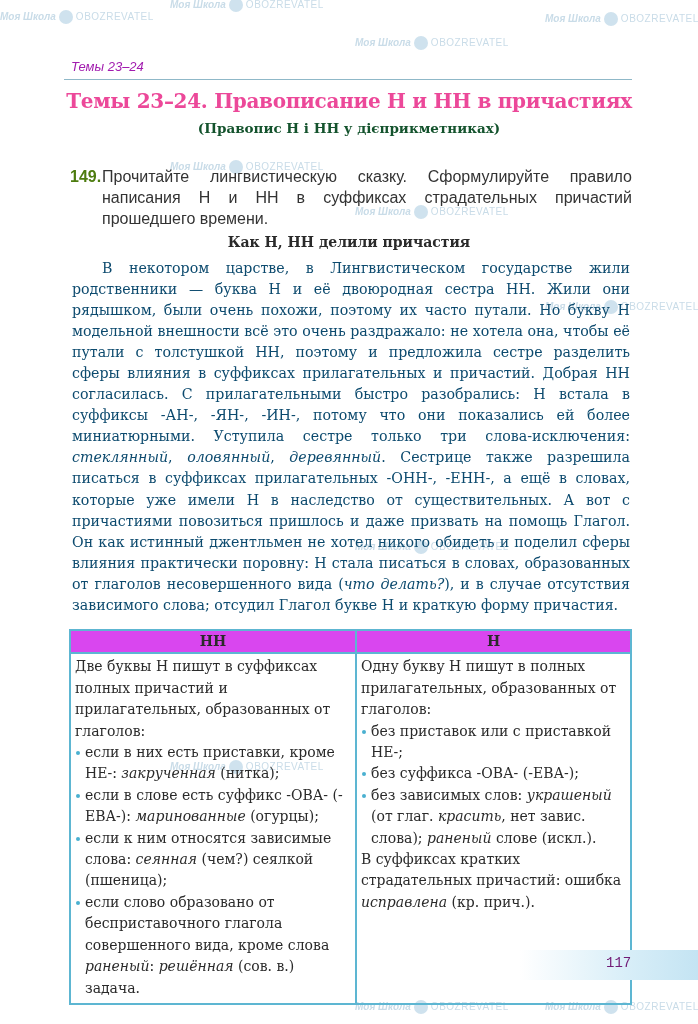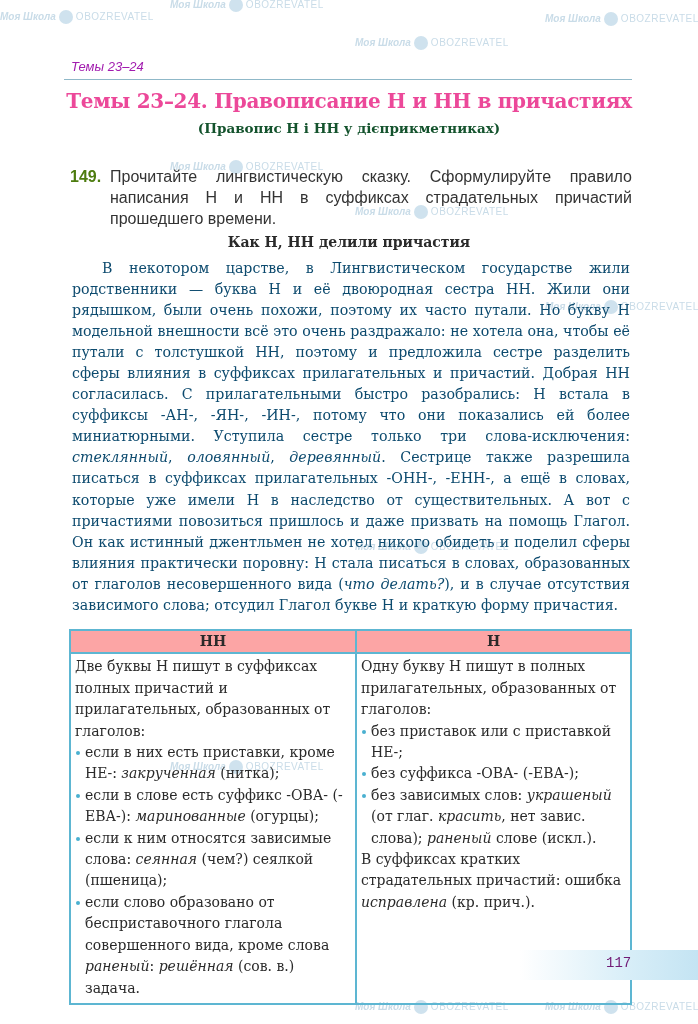--- a/index.html
+++ b/index.html
@@ -9,27 +9,27 @@
     }
     .wm { position: absolute; font-family: "Liberation Sans", sans-serif; font-size: 10px; color: #c9dce8; font-style: italic; font-weight: bold; white-space: nowrap; pointer-events: none; }
     .wm .logo { display: inline-block; width: 14px; height: 14px; border-radius: 50%; background: #cfe2ee; vertical-align: middle; margin: 0 3px; }
     .wm .brand { font-style: normal; font-weight: normal; letter-spacing: 0.5px; }
     .running-head { position: absolute; left: 71px; top: 59px; font-family: "Liberation Sans", sans-serif; font-style: italic; font-size: 13px; color: #a21caf; }
     .head-rule { position: absolute; left: 64px; top: 79px; width: 568px; height: 1px; background: #8fb8c8; }
     .title { position: absolute; left: 66px; top: 89px; width: 566px; text-align: center; font-family: "DejaVu Serif", serif; font-weight: bold; font-size: 20px; color: #ec4899; letter-spacing: -0.3px; }
     .subtitle { position: absolute; left: 66px; top: 120px; width: 566px; text-align: center; font-weight: bold; font-size: 13.5px; color: #14532d; }
     .exercise { position: absolute; left: 70px; top: 166px; width: 562px; font-family: "Liberation Sans", sans-serif; font-size: 16px; line-height: 21px; color: #333; }
     .ex-num { position: absolute; left: 0; top: 0; font-weight: bold; color: #4d7c0f; }
-    .ex-text { margin-left: 40px; text-align: justify; }
+    .ex-text { margin-left: 32px; text-align: justify; }
     .story-title { position: absolute; left: 66px; top: 234px; width: 566px; text-align: center; font-weight: bold; font-size: 14px; }
     .story { position: absolute; left: 72px; top: 258px; width: 558px; font-size: 14.2px; line-height: 21.05px; text-align: justify; color: #0c4a6e; }
     .story p { margin: 0; text-indent: 30px; }
     .story i { font-style: italic; }
     table.rules { position: absolute; left: 69px; top: 629px; width: 563px; border-collapse: collapse; font-size: 14px; line-height: 21.4px; color: #2a2a2a; }
-    table.rules th { background: #fca5a5; border: 2px solid #5db6d2; font-weight: bold; font-size: 14px; height: 20px; padding: 0; }
+    table.rules th { background: #d946ef; border: 2px solid #5db6d2; font-weight: bold; font-size: 14px; height: 20px; padding: 0; }
     table.rules td { border: 2px solid #5db6d2; vertical-align: top; padding: 2px 4px 4px 4px; }
     table.rules td.c1 { width: 276px; }
     .bullet { position: relative; padding-left: 10px; }
     .bullet::before { content: ""; position: absolute; left: 1px; top: 9px; width: 4px; height: 4px; border-radius: 50%; background: #4ab0d0; }
     .page-band { position: absolute; left: 520px; top: 950px; width: 178px; height: 30px; background: linear-gradient(to right, #ffffff 0%, #d8eef8 60%, #c4e4f3 100%); }
     .page-num { position: absolute; left: 606px; top: 955px; font-family: Liberation Mono, monospace; font-size: 14px; color: #701a75; }
   </style>
 </head>
 <body>
 

